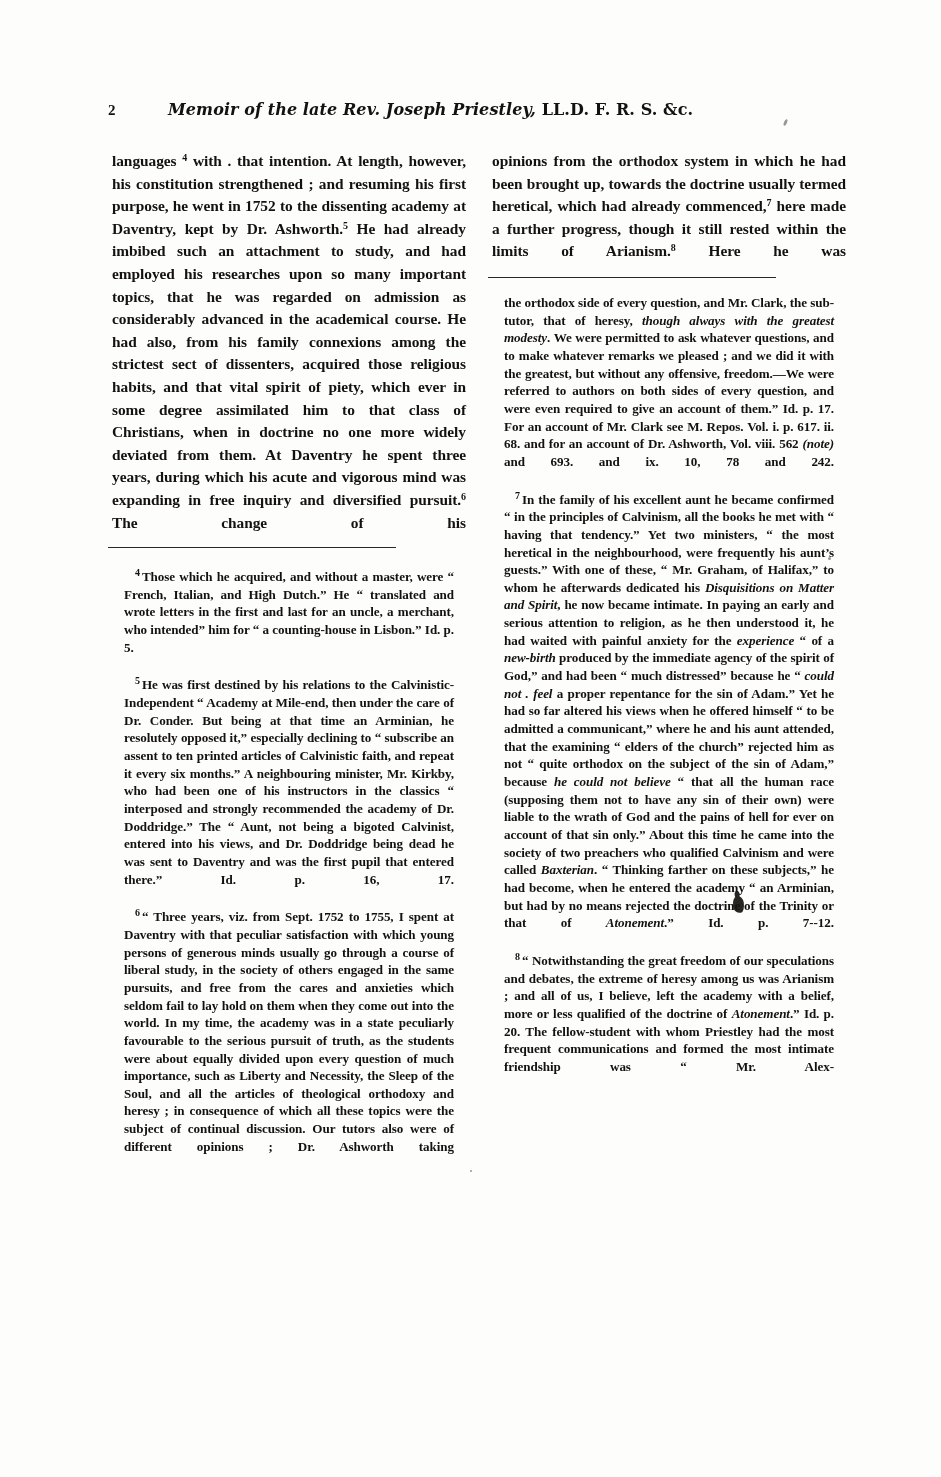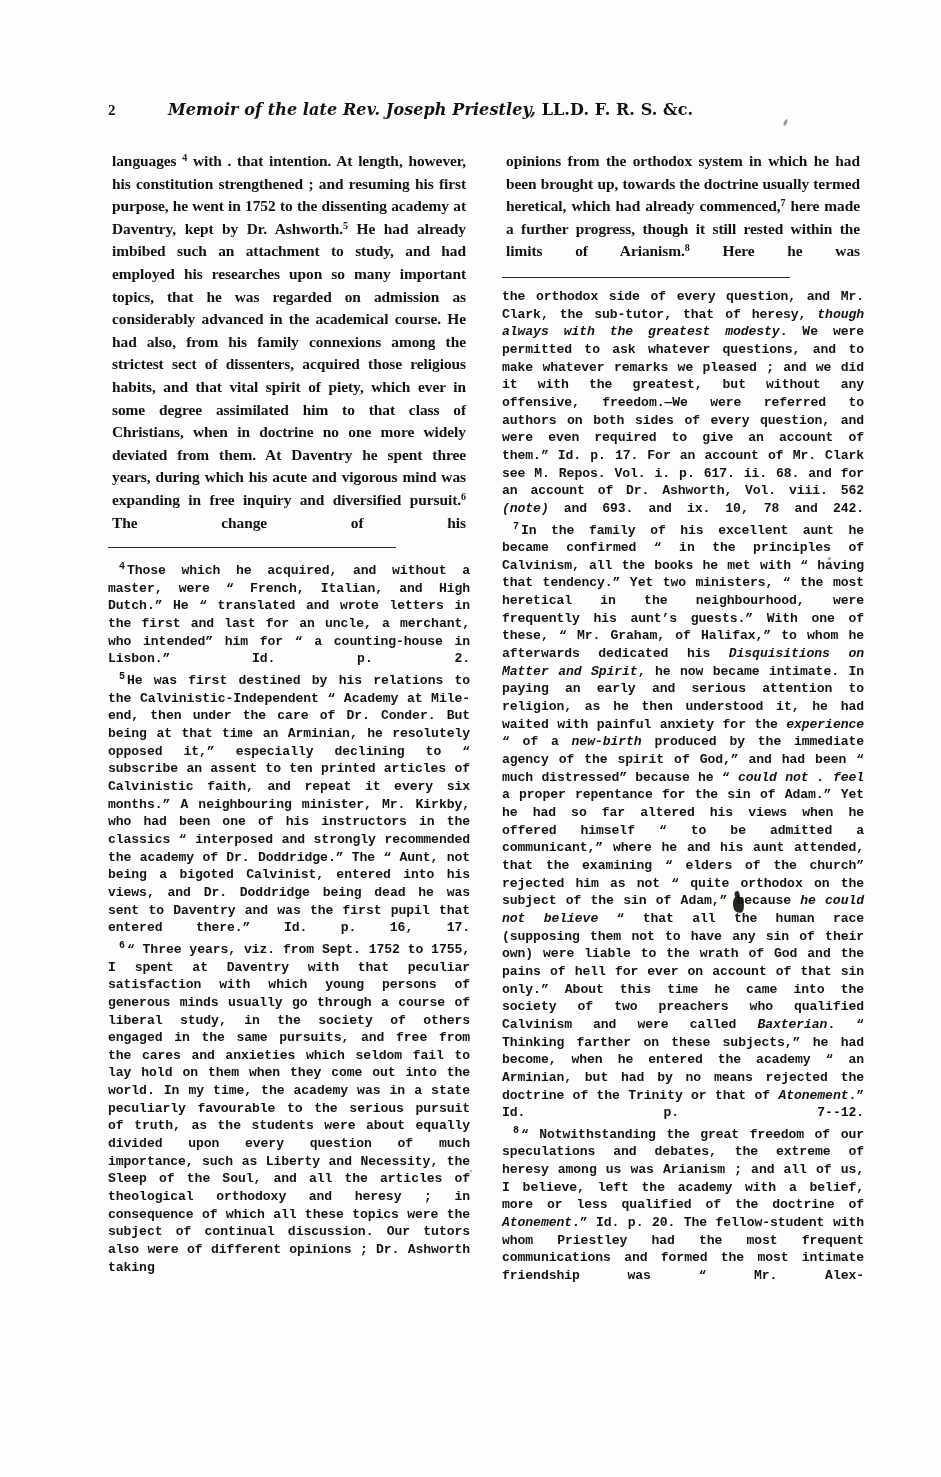--- a/index.html
+++ b/index.html
@@ -64,21 +64,21 @@
     opacity: .55;
   }
 
   
   .col {
     position: absolute;
     top: 146px;
     width: 362px;
   }
   .col-left  { left: 108px; }
-  .col-right { left: 502px; }
+  .col-right { left: 488px; }
 
   .body-text {
     font-family: "Liberation Serif", serif;
     font-size: 15.4px;
     line-height: 22.6px;
     text-align: justify;
     text-align-last: justify;
     font-weight: 600;
     letter-spacing: -0.05px;
     word-spacing: 0.4px;
@@ -97,23 +97,22 @@
     font-family: "Liberation Serif", serif;
     font-size: 13.1px;
     line-height: 17.65px;
     text-align: justify;
     text-align-last: justify;
     font-weight: 600;
     letter-spacing: -0.08px;
     word-spacing: 0.1px;
   }
   .note {
-    margin: 0;
+    margin: 16px;
     text-indent: 11px;
-    font-family: Liberation Mono, monospace;
   }
   .note + .note { margin-top: 0px; }
   .note .num {
     font-size: 10px;
     vertical-align: 5px;
     font-weight: 700;
     padding-right: 2px;
   }
   sup.fn {
     font-size: 10px;
@@ -156,21 +155,21 @@
       <span class="speck" style="left:676px; top:19px; width:3px; height:7px; transform:rotate(22deg);"></span>
     </div>
 
     <div class="col col-left">
 
       <p class="body-text">languages <sup class="fn">4</sup> with . that intention.  At length, however, his constitution strengthened ; and resuming his first purpose, he went in 1752 to the dissenting academy at Daventry, kept by Dr. Ashworth.<sup class="fn">5</sup>  He had already imbibed such an attachment to study, and had employed his researches upon so many important topics, that he was regarded on admission as considerably advanced in the academical course. He had also, from his family connexions among the strictest sect of dissenters, acquired those religious habits, and that vital spirit of piety, which ever in some degree assimilated him to that class of Christians, when in doctrine no one more widely deviated from them.  At Daventry he spent three years, during which his acute and vigorous mind was expanding in free inquiry and diversified pursuit.<sup class="fn">6</sup>  The change of his</p>
 
       <hr class="rule">
 
       <div class="notes">
-        <p class="note"><span class="num">4</span><span>Those which he acquired, and without a master, were “ French, Italian, and High Dutch.”  He “ translated and wrote letters in the first and last for an uncle, a merchant, who intended” him for “ a counting-house in Lisbon.”  Id. p. 2.</span></p>
+        <p class="note"><span class="num">4</span><span>Those which he acquired, and without a master, were “ French, Italian, and High Dutch.”  He “ translated and wrote letters in the first and last for an uncle, a merchant, who intended” him for “ a counting-house in Lisbon.”  Id. p. 5.</span></p>
         <p class="note"><span class="num">5</span><span>He was first destined by his relations to the Calvinistic-Independent “ Academy at Mile-end, then under the care of Dr. Conder.  But being at that time an Arminian, he resolutely opposed it,” especially declining to “ subscribe an assent to ten printed articles of Calvinistic faith, and repeat it every six months.”  A neighbouring minister, Mr. Kirkby, who had been one of his instructors in the classics “ interposed and strongly recommended the academy of Dr. Doddridge.”  The “ Aunt, not being a bigoted Calvinist, entered into his views, and Dr. Doddridge being dead he was sent to Daventry and was the first pupil that entered there.”  Id. p. 16, 17.</span></p>
         <p class="note"><span class="num">6</span><span>“ Three years, viz. from Sept. 1752 to 1755, I spent at Daventry with that peculiar satisfaction with which young persons of generous minds usually go through a course of liberal study, in the society of others engaged in the same pursuits, and free from the cares and anxieties which seldom fail to lay hold on them when they come out into the world.  In my time, the academy was in a state peculiarly favourable to the serious pursuit of truth, as the students were about equally divided upon every question of much importance, such as Liberty and Necessity, the Sleep of the Soul, and all the articles of theological orthodoxy and heresy ; in consequence of which all these topics were the subject of continual discussion.  Our tutors also were of different opinions ; Dr. Ashworth taking</span></p>
       </div>
     </div>
 
     <div class="col col-right">
 
       <p class="body-text">opinions from the orthodox system in which he had been brought up, towards the doctrine usually termed heretical, which had already commenced,<sup class="fn">7</sup> here made a further progress, though it still rested within the limits of Arianism.<sup class="fn">8</sup>   Here he was</p>
 
       <hr class="rule right">

